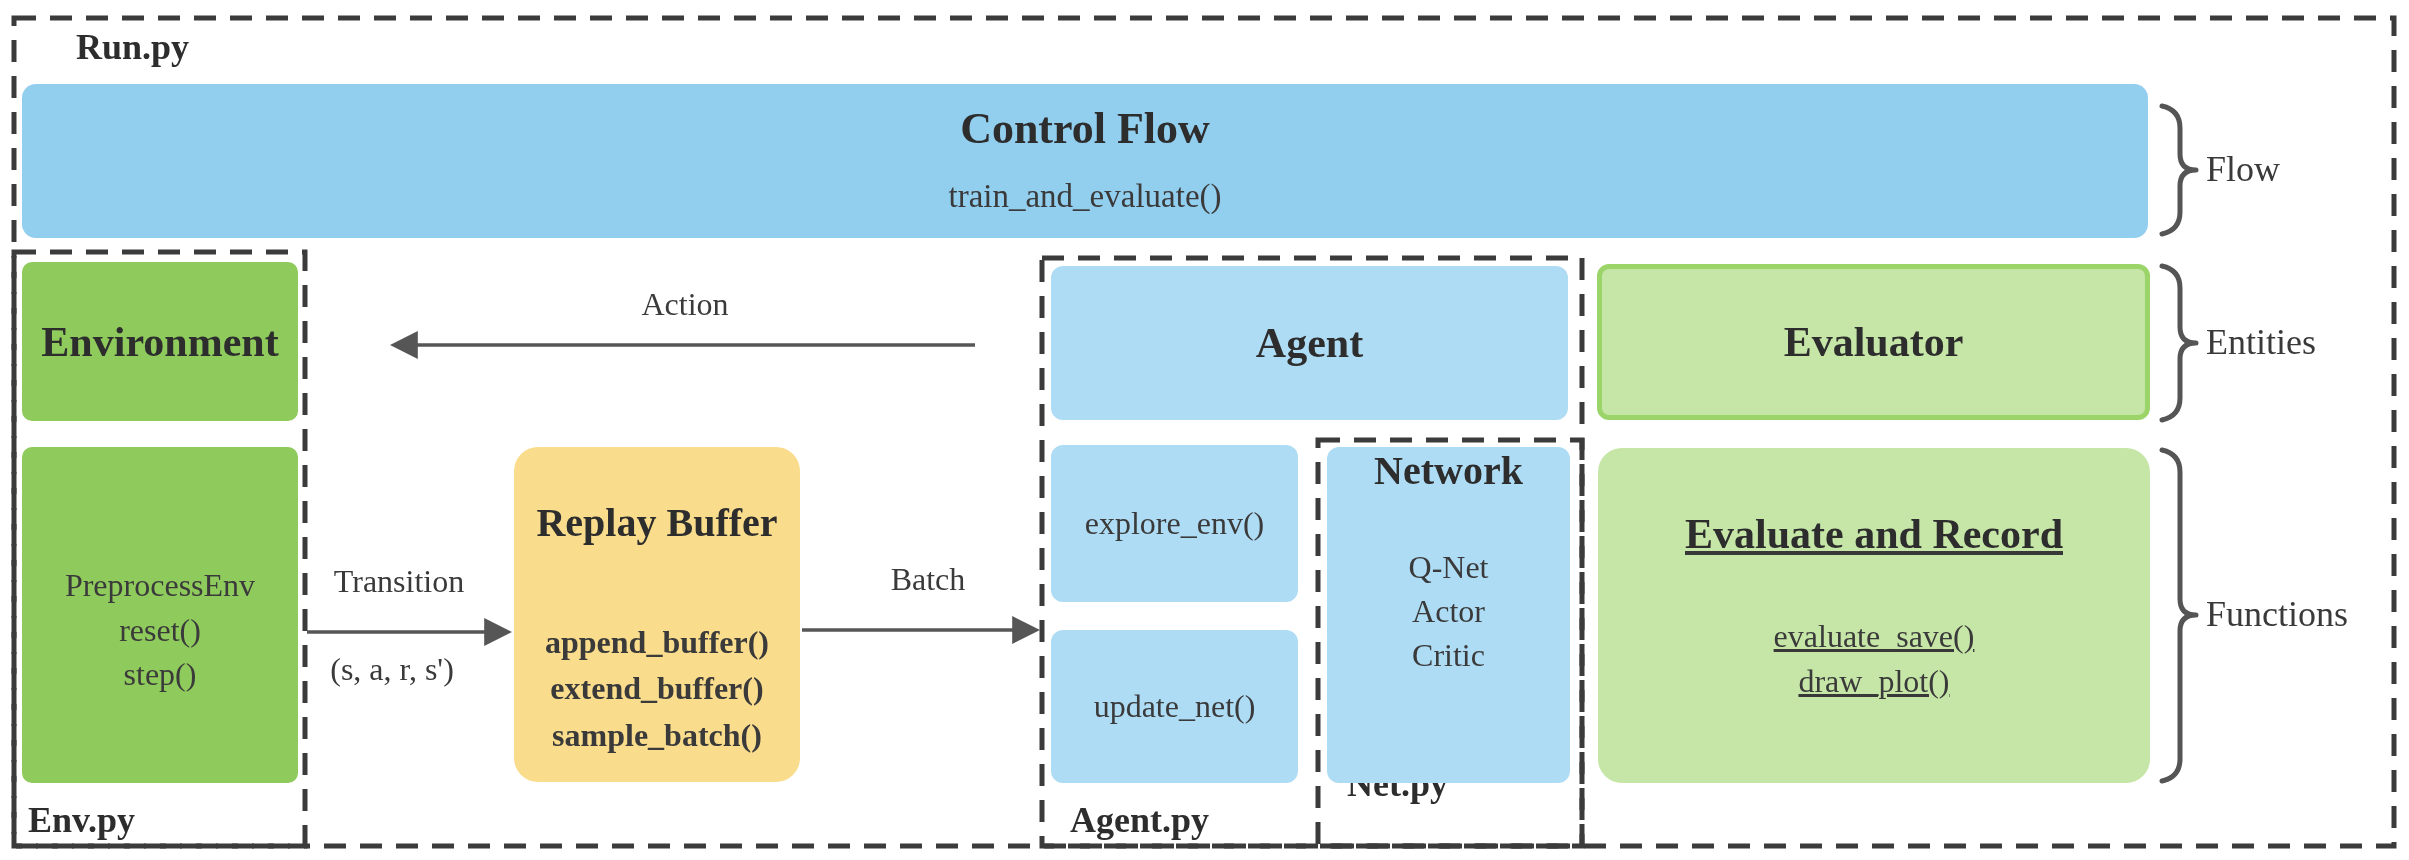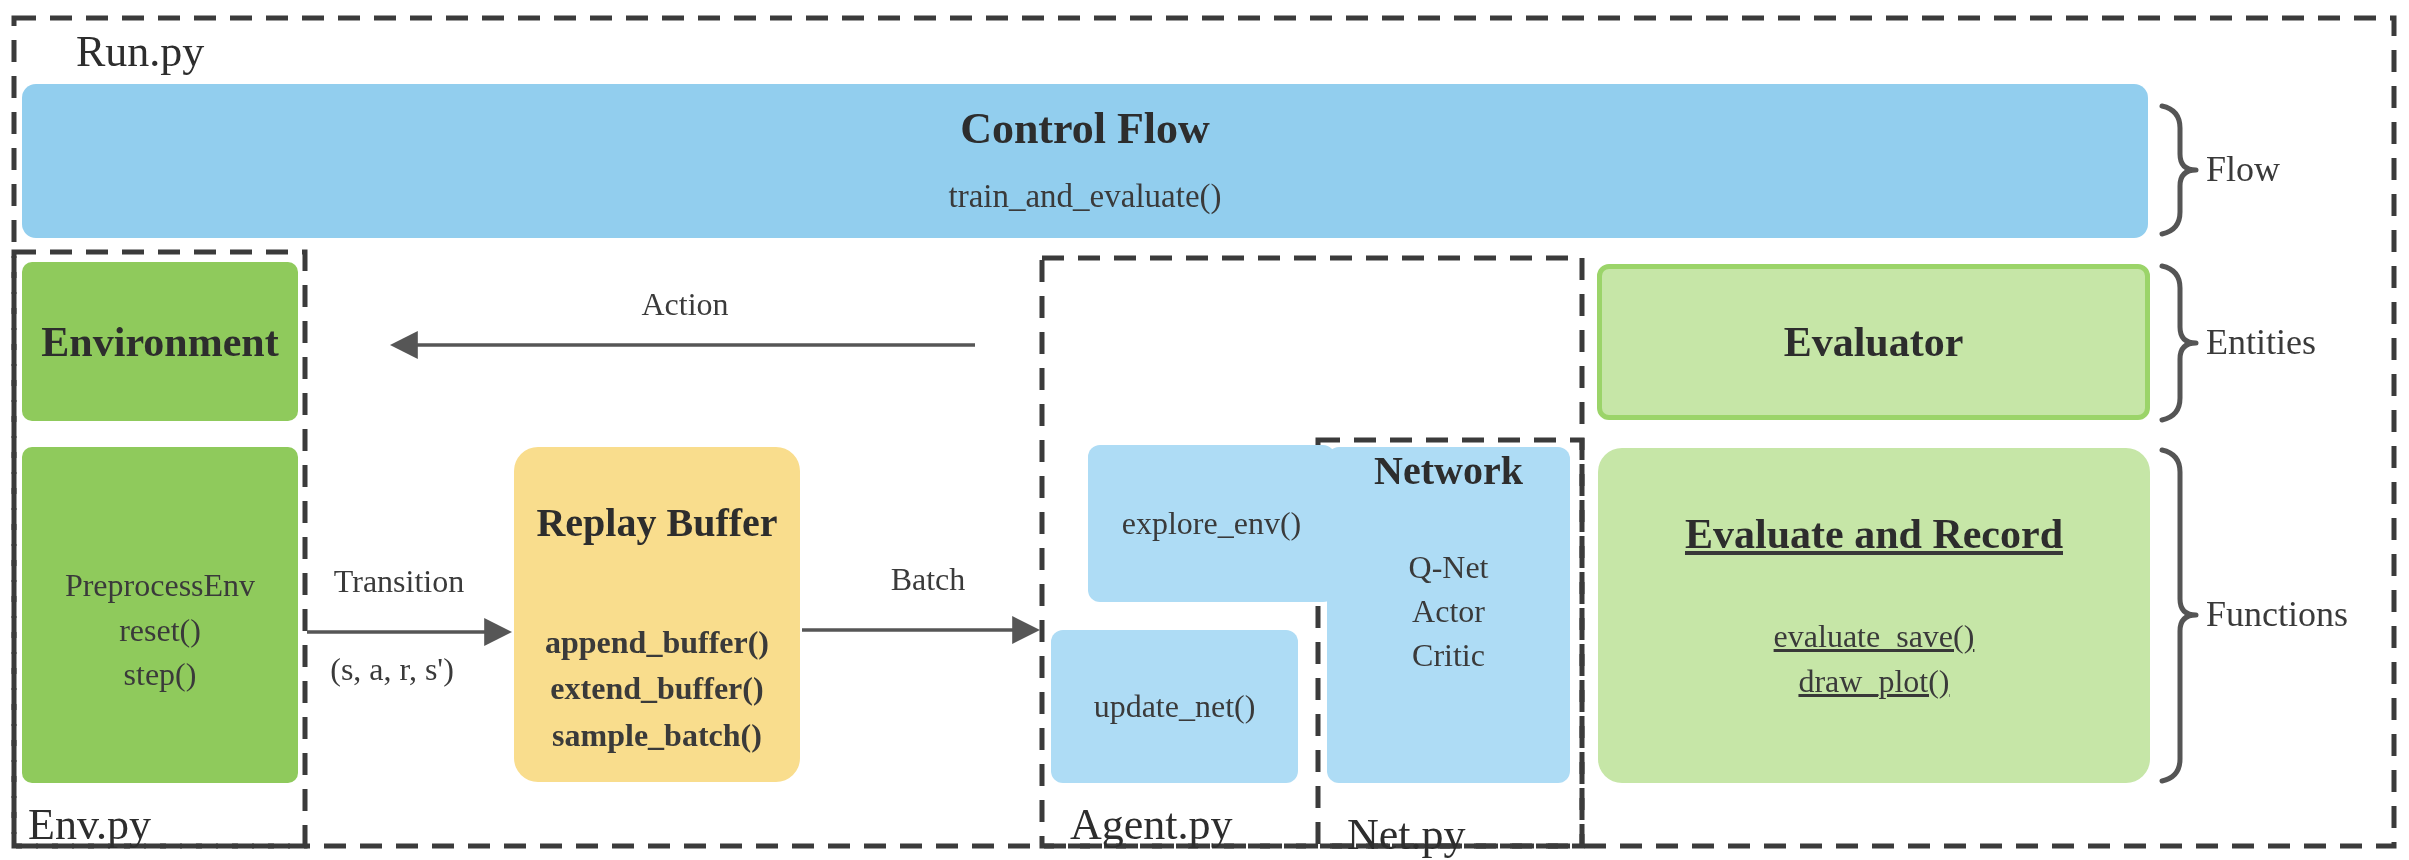--- a/index.html
+++ b/index.html
@@ -8,41 +8,41 @@
     --line-gray:#565656; --dash-dark:#3b3b3b;
   }
   *{margin:0;padding:0;box-sizing:border-box;}
   html,body{background:#ffffff;}
   body{font-family:"Liberation Serif","DejaVu Serif",serif;color:#383838;}
   #canvas{position:relative;width:2409px;height:860px;background:#ffffff;overflow:hidden;}
   #overlay{position:absolute;left:0;top:0;width:2409px;height:860px;pointer-events:none;}
   .box{position:absolute;display:flex;align-items:center;justify-content:center;
        text-align:center;border-radius:14px;}
   .col{flex-direction:column;justify-content:flex-start;border-radius:24px;}
-  .file-label{position:absolute;font-weight:normal;font-size:44px;color:#2d2d2d;line-height:1.2;}
+  .file-label{position:absolute;font-weight:bold;font-size:36px;color:#2d2d2d;line-height:1.2;}
   .entity-title{font-weight:bold;font-size:42px;color:#2d2d2d;}
   .sub-title{font-weight:bold;font-size:40px;color:#2d2d2d;line-height:1.2;}
   .cf-title{font-weight:bold;font-size:44px;color:#2d2d2d;line-height:1.15;}
   .cf-sub{font-size:33px;line-height:1.3;color:#3a3a3a;}
   .body-line{font-size:32px;line-height:1.4;color:#3a3a3a;}
   .arrow-label{position:absolute;width:220px;text-align:center;font-size:32px;color:#3a3a3a;}
   .group-label{position:absolute;font-size:36px;color:#3a3a3a;}
 
   .bar{left:22px;top:84px;width:2126px;height:154px;background:var(--control-blue);
        border-radius:14px;display:flex;flex-direction:column;align-items:center;
        justify-content:center;gap:20px;}
   .environment{left:22px;top:262px;width:276px;height:159px;background:var(--env-green);border-radius:10px;}
   .preprocess{left:22px;top:447px;width:276px;height:336px;background:var(--env-green);
               border-radius:10px;flex-direction:column;padding-top:30px;}
   .replay{left:514px;top:447px;width:286px;height:335px;background:var(--buffer-yellow);
           padding-top:52px;}
   .replay .lines{margin-top:72px;font-weight:bold;}
   .replay .body-line{line-height:1.45;}
   .agentbox{left:1051px;top:266px;width:517px;height:154px;background:var(--agent-blue);border-radius:12px;}
-  .explore{left:1051px;top:445px;width:247px;height:157px;background:var(--agent-blue);border-radius:12px;margin-left:37px;}
+  .explore{left:1051px;top:445px;width:247px;height:157px;background:var(--agent-blue);border-radius:12px;}
   .update{left:1051px;top:630px;width:247px;height:153px;background:var(--agent-blue);border-radius:12px;}
   .network{left:1327px;top:447px;width:243px;height:336px;background:var(--agent-blue);
            border-radius:12px;}
   .network .lines{margin-top:50px;}
   .network .body-line{line-height:1.38;}
   .evaluator{left:1597px;top:264px;width:553px;height:156px;background:var(--eval-green);
              border:5px solid var(--evaluator-border);border-radius:12px;}
   .evalrecord{left:1598px;top:448px;width:552px;height:335px;background:var(--eval-green);
               padding-top:62px;text-decoration:underline;}
   .evalrecord .lines{margin-top:56px;}
@@ -89,21 +89,21 @@
       <path d="M 2162 266 Q 2180 270 2180 288 L 2180 327 Q 2180 343 2196 343 Q 2180 343 2180 359 L 2180 398 Q 2180 416 2162 420" stroke="#555555" stroke-width="5" fill="none" stroke-linecap="round" stroke-linejoin="round"></path>
     </g>
     <g>
       <path d="M 2162 450 Q 2180 454 2180 472 L 2180 599 Q 2180 615 2196 615 Q 2180 615 2180 631 L 2180 759 Q 2180 777 2162 781" stroke="#555555" stroke-width="5" fill="none" stroke-linecap="round" stroke-linejoin="round"></path>
     </g>
   </svg>
 
   <div class="file-label" style="left:76px;top:26px;">Run.py</div>
   <div class="file-label" style="left:28px;top:799px;">Env.py</div>
   <div class="file-label" style="left:1070px;top:799px;">Agent.py</div>
-  <div class="file-label" style="left:1347px;top:809px;">Net.py</div>
+  <div class="file-label" style="left:1347px;top:763px;">Net.py</div>
 
   <div class="box bar">
     <div class="cf-title">Control Flow</div>
     <div class="cf-sub">train_and_evaluate()</div>
   </div>
 
   <div class="box environment">
     <div class="entity-title">Environment</div>
   </div>
   <div class="box preprocess">
@@ -114,20 +114,23 @@
 
   <div class="box col replay">
     <div class="sub-title">Replay Buffer</div>
     <div class="lines">
       <div class="body-line">append_buffer()</div>
       <div class="body-line">extend_buffer()</div>
       <div class="body-line">sample_batch()</div>
     </div>
   </div>
 
+  <div class="box agentbox">
+    <div class="entity-title">Agent</div>
+  </div>
   <div class="box explore">
     <div class="body-line">explore_env()</div>
   </div>
   <div class="box update">
     <div class="body-line">update_net()</div>
   </div>
 
   <div class="box col network">
     <div class="sub-title">Network</div>
     <div class="lines">

